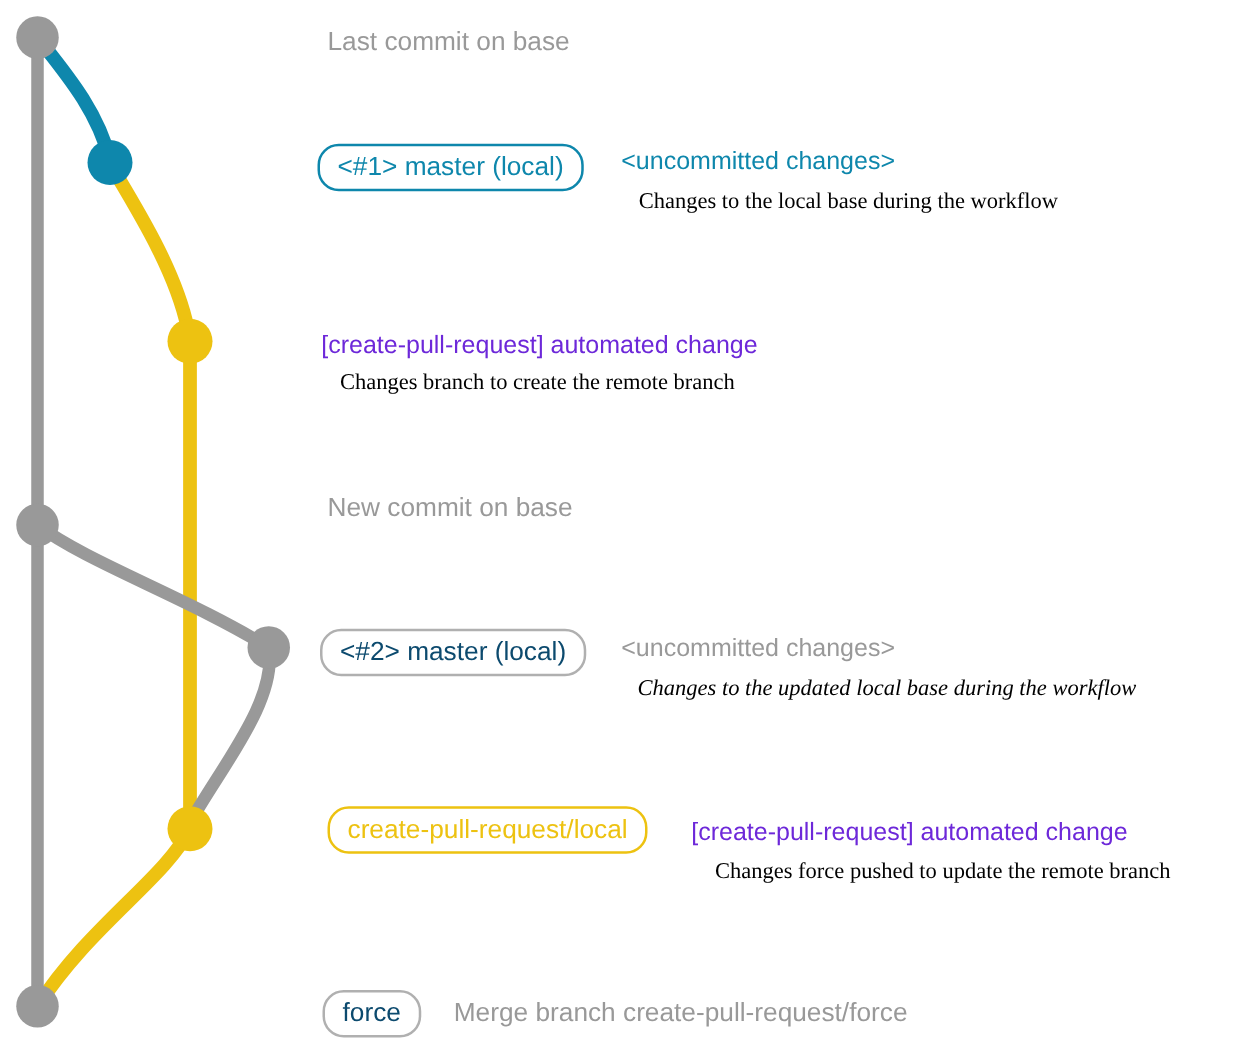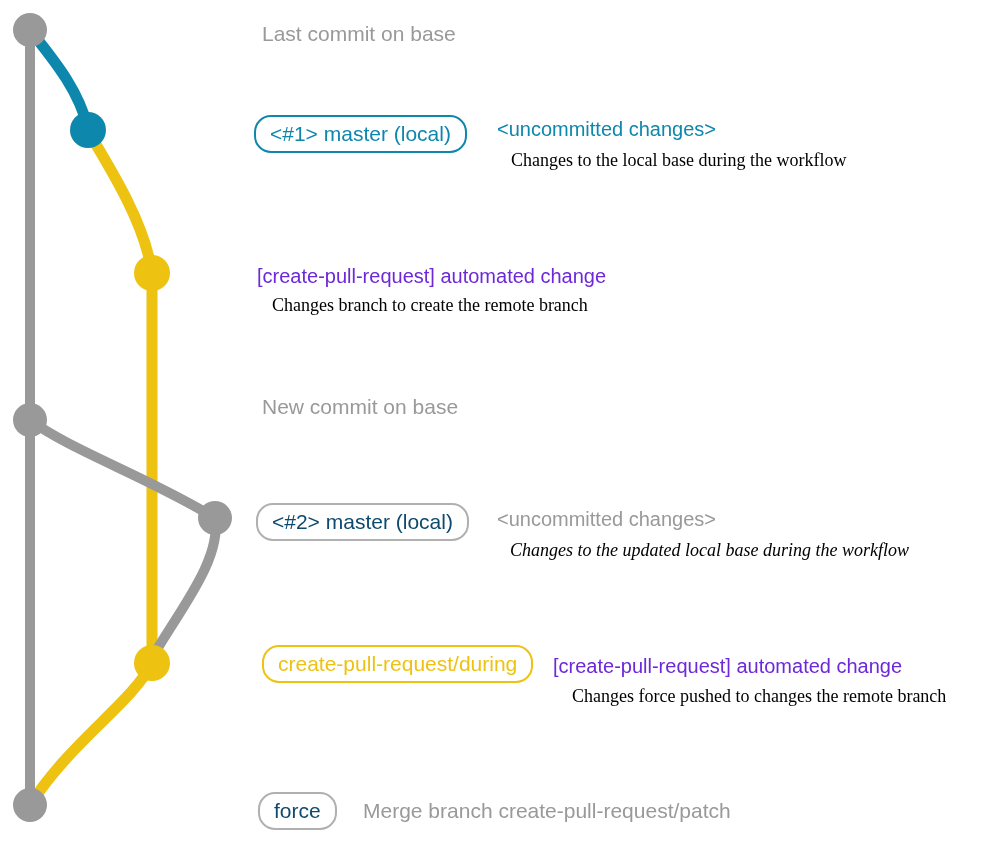--- a/index.html
+++ b/index.html
@@ -77,20 +77,20 @@
 
   <div class="abs title t-yellow" style="left:257px; top:264px;">[create-pull-request] automated change</div>
   <div class="abs desc" style="left:272px; top:294px;">Changes branch to create the remote branch</div>
 
   <div class="abs lbl" style="left:262px; top:394px;">New commit on base</div>
 
   <div class="badge b-gray" style="left:256px; top:503px;">&lt;#2&gt; master (local)</div>
   <div class="abs title t-gray" style="left:497px; top:507px;">&lt;uncommitted changes&gt;</div>
   <div class="abs desc" style="left:510px; top:539px;font-style:italic;">Changes to the updated local base during the workflow</div>
 
-  <div class="badge b-yellow" style="left:262px; top:645px;">create-pull-request/during</div>
+  <div class="badge b-yellow" style="left:262px; top:645px;">create-pull-request/local</div>
   <div class="abs title t-yellow" style="left:553px; top:654px;">[create-pull-request] automated change</div>
-  <div class="abs desc" style="left:572px; top:685px;">Changes force pushed to changes the remote branch</div>
+  <div class="abs desc" style="left:572px; top:685px;">Changes force pushed to update the remote branch</div>
 
   <div class="badge b-gray" style="left:258px; top:792px;">force</div>
-  <div class="abs lbl" style="left:363px; top:798px;">Merge branch create-pull-request/patch</div>
+  <div class="abs lbl" style="left:363px; top:798px;">Merge branch create-pull-request/force</div>
 
 </div>
 
 </body></html>

